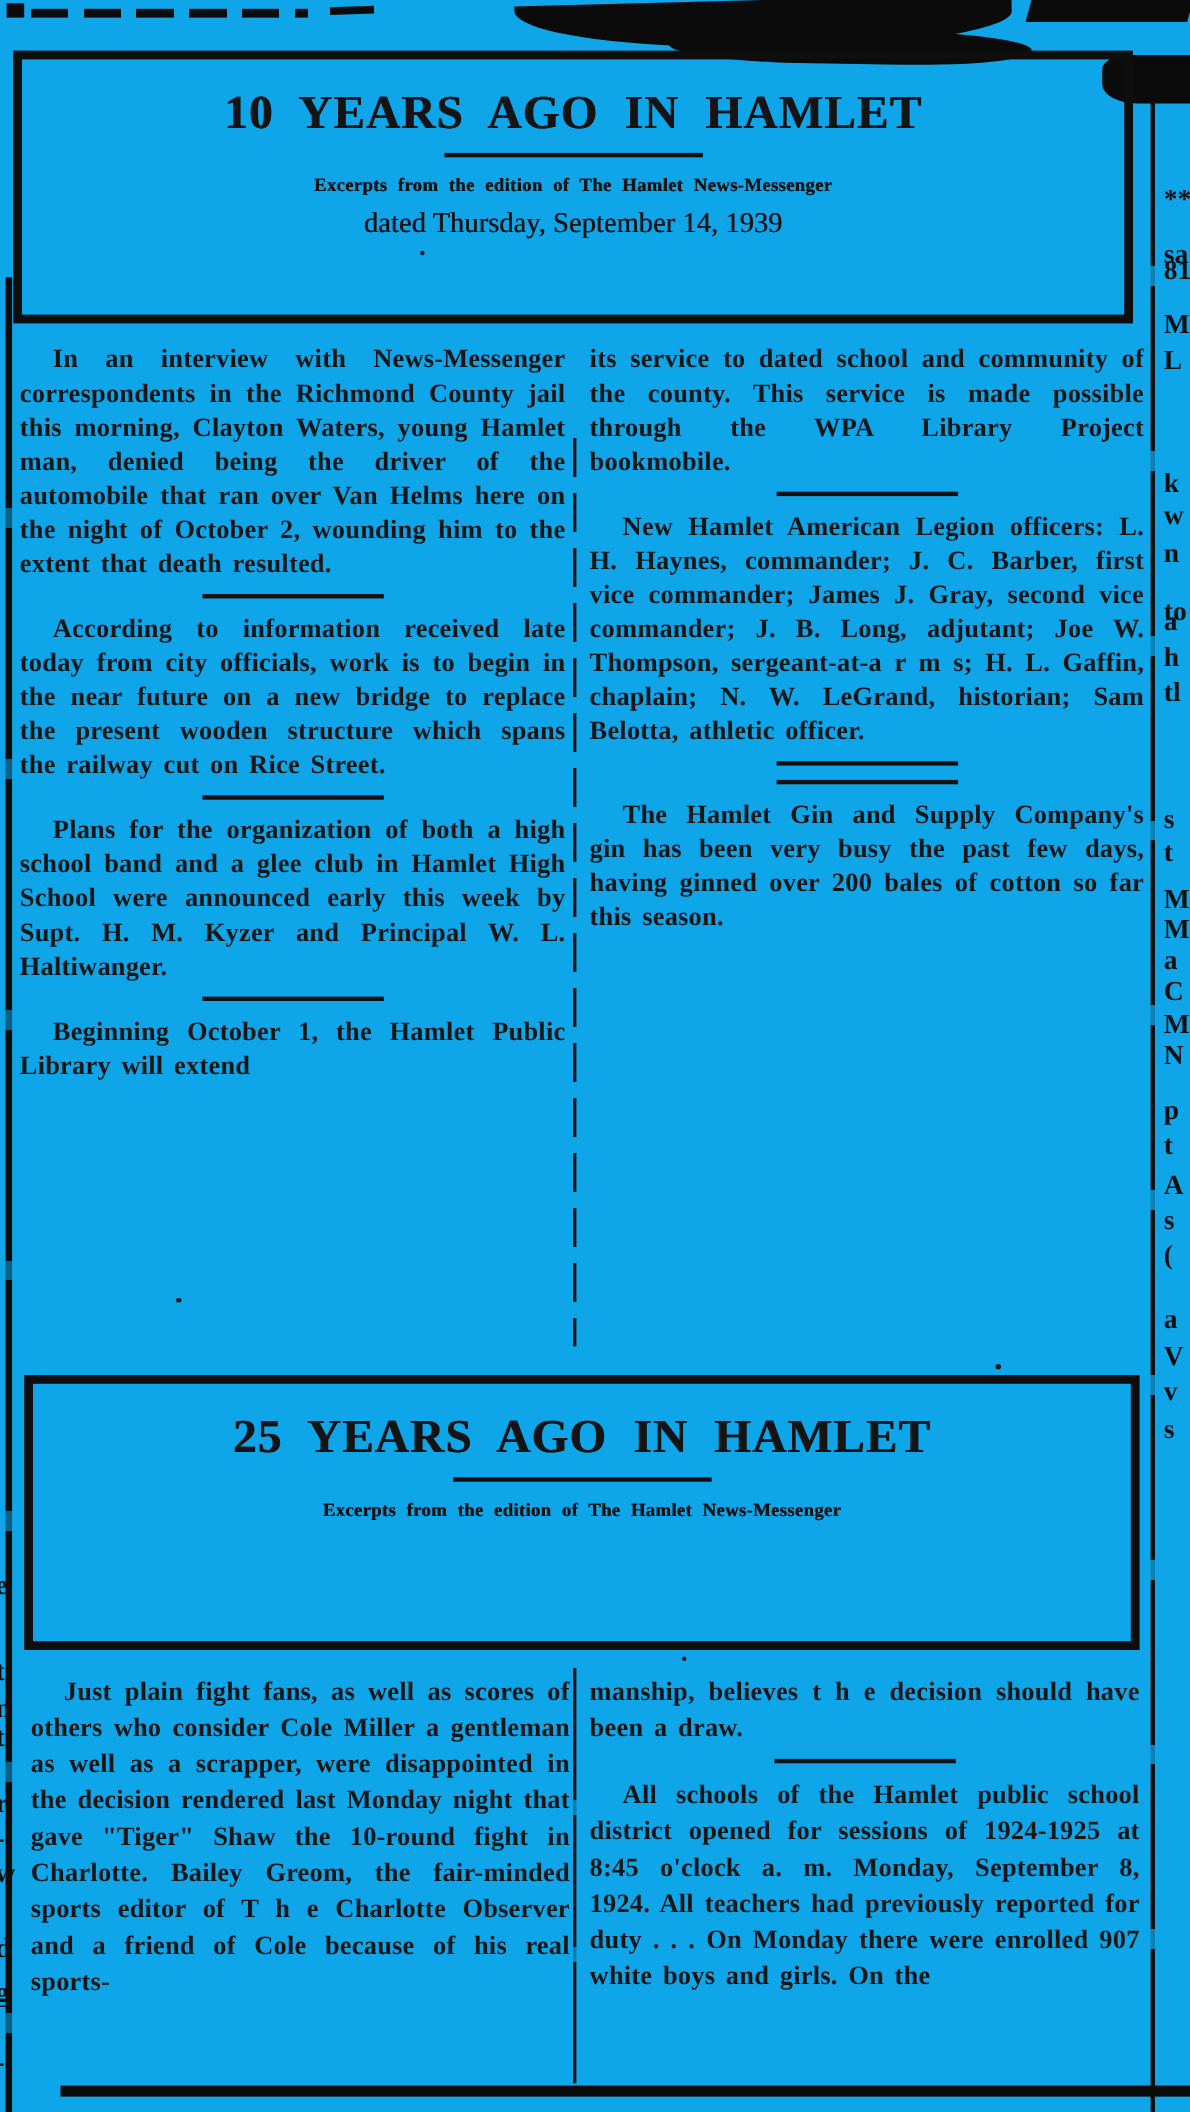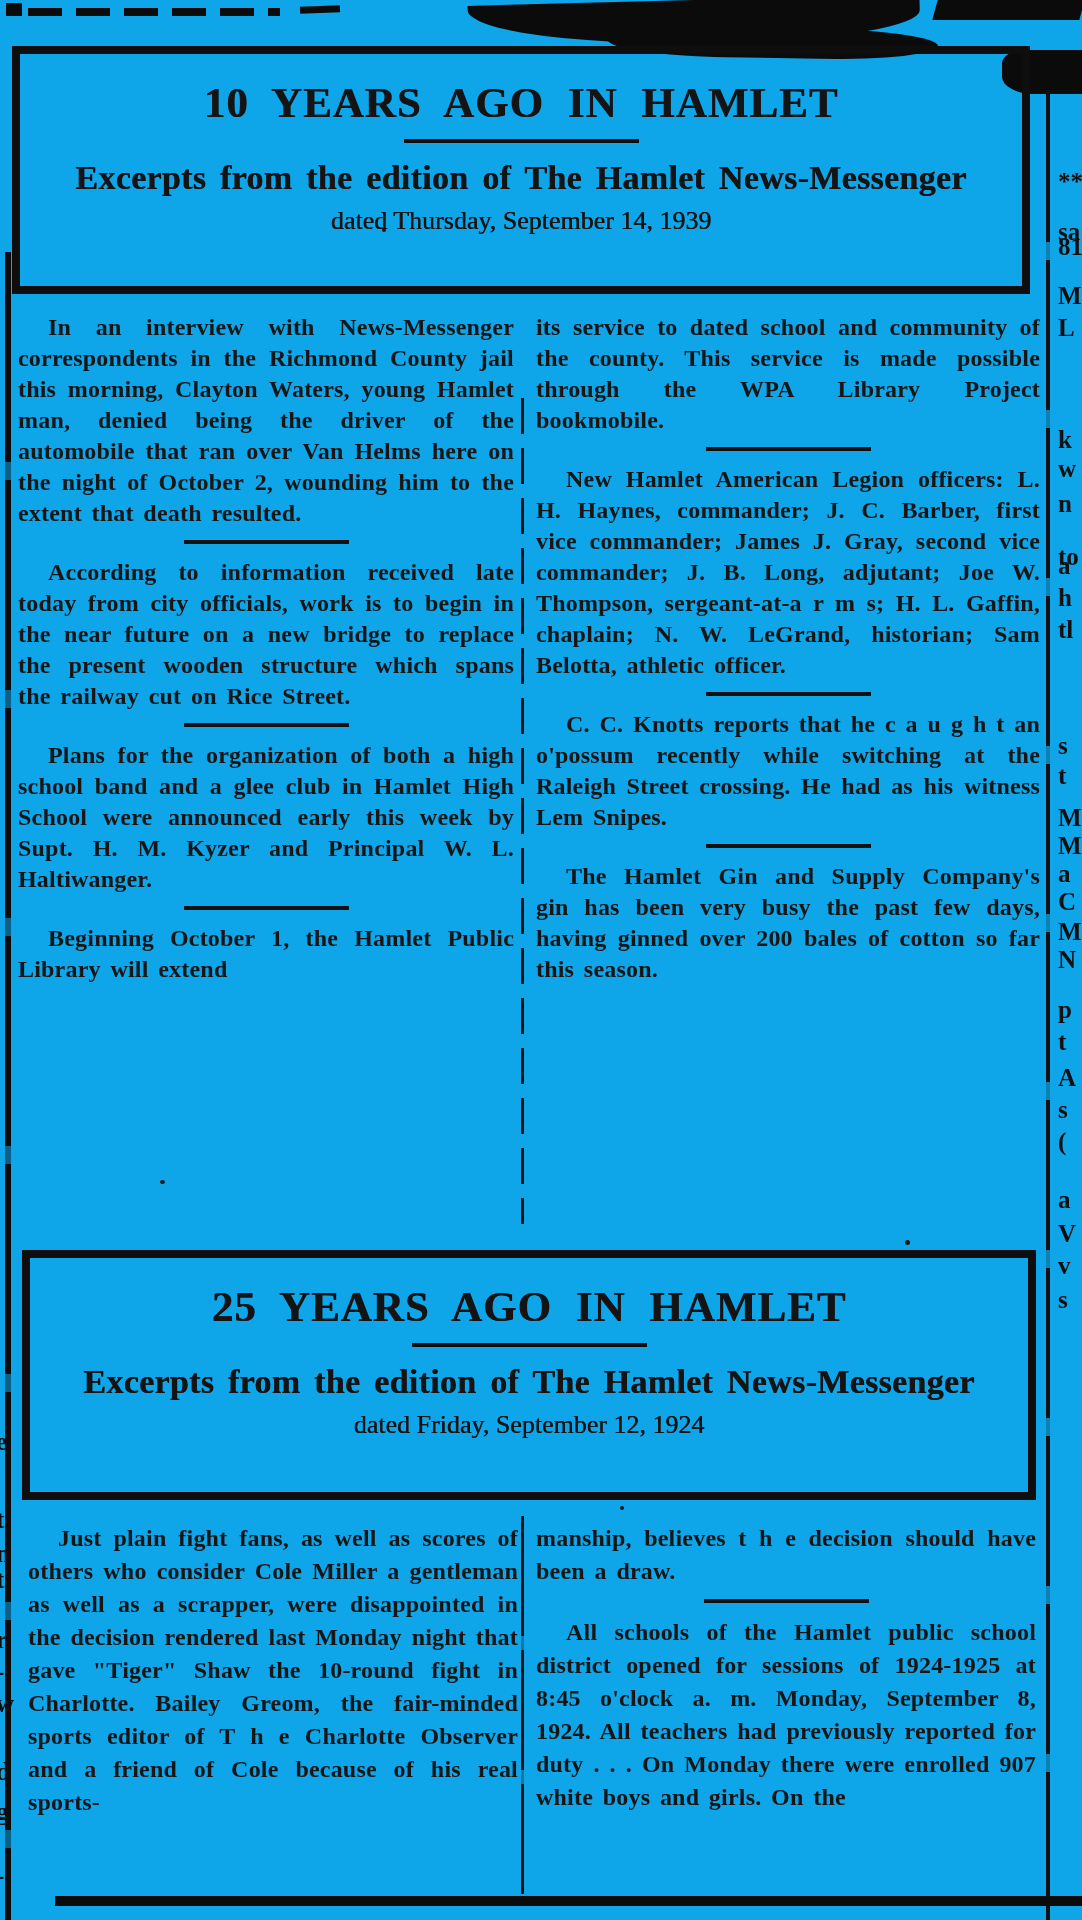--- a/index.html
+++ b/index.html
@@ -41,21 +41,21 @@
   #box1{left:12px;top:46px;width:1018px;height:248px;}
   #box2{left:22px;top:1250px;width:1014px;height:250px;}
   .box-title{
     margin:24px 10px 0;
     font-size:43px;font-weight:bold;
     letter-spacing:1px;word-spacing:12px;
     text-shadow:.6px 0 0 currentColor;
   }
   .title-rule{width:235px;height:4px;background:#0e0e0e;margin:12px auto 16px;}
   .box-sub{
-    font-size:34px;font-weight:bold;
+    font-size:17px;font-weight:bold;
     letter-spacing:.3px;word-spacing:5px;
     margin:0 26px;
     text-shadow:.4px 0 0 currentColor;
   }
   .box-date{
     font-size:26px;font-weight:normal;
     margin-top:9px;
     text-shadow:.4px 0 0 currentColor;
   }
 
@@ -134,30 +134,28 @@
     <p class="body">Beginning October 1, the Hamlet Public Library will extend</p>
   </div>
 
   <div class="vrule" id="a1-rule"></div>
 
   <div class="col" id="a1-right">
     <p class="body cont">its service to dated school and community of the county. This service is made possible through the WPA Library Project bookmobile.</p>
     <div class="pdiv"></div>
     <p class="body">New Hamlet American Legion officers: L. H. Haynes, commander; J. C. Barber, first vice commander; James J. Gray, second vice commander; J. B. Long, adjutant; Joe W. Thompson, sergeant-at-a r m s; H. L. Gaffin, chaplain; N. W. LeGrand, historian; Sam Belotta, athletic officer.</p>
     <div class="pdiv"></div>
-    <p class="body">C. C. Knotts reports that he c a u g h t an o'possum recently while switching at the Raleigh Street crossing. He had as his witness Lem Snipes.</p>
     <div class="pdiv"></div>
     <p class="body">The Hamlet Gin and Supply Company's gin has been very busy the past few days, having ginned over 200 bales of cotton so far this season.</p>
   </div>
 
   <div class="hbox" id="box2">
     <div class="box-title">25 YEARS AGO IN HAMLET</div>
     <div class="title-rule"></div>
     <div class="box-sub">Excerpts from the edition of The Hamlet News-Messenger</div>
-    <div class="box-date">dated Friday, September 12, 1924</div>
   </div>
 
   <div class="col" id="a2-left">
     <p class="body">Just plain fight fans, as well as scores of others who consider Cole Miller a gentleman as well as a scrapper, were disappointed in the decision rendered last Monday night that gave "Tiger" Shaw the 10-round fight in Charlotte. Bailey Greom, the fair-minded sports editor of T h e Charlotte Observer and a friend of Cole because of his real sports-</p>
   </div>
 
   <div class="vrule" id="a2-rule"></div>
 
   <div class="col" id="a2-right">
     <p class="body cont">manship, believes t h e decision should have been a draw.</p>

